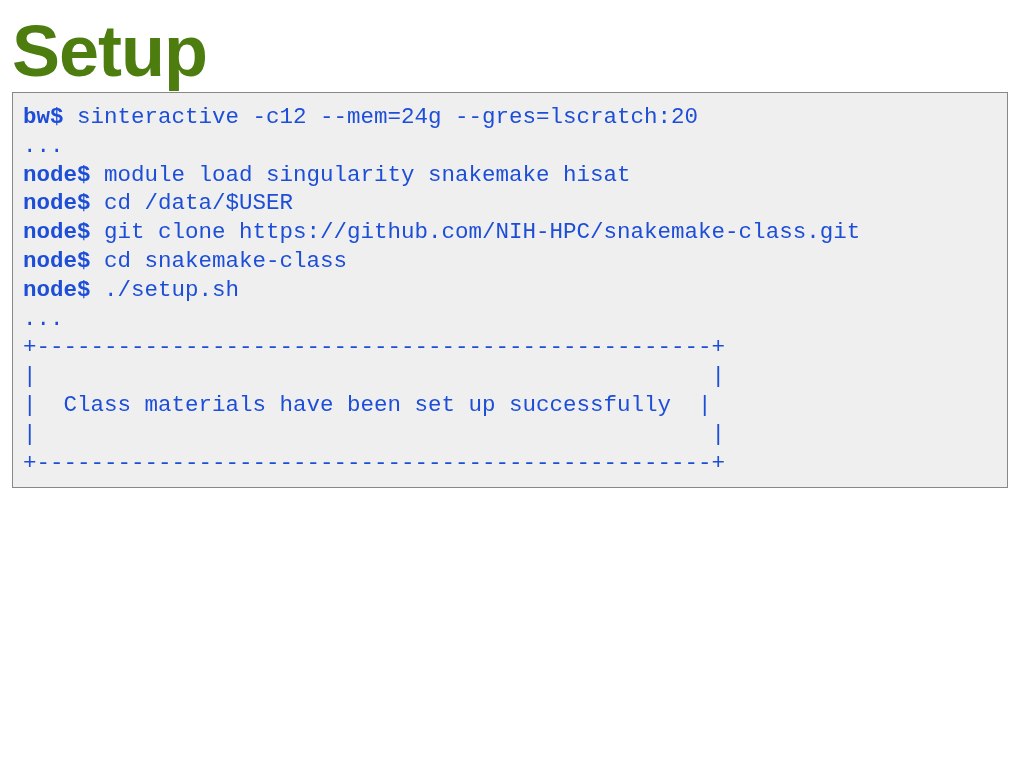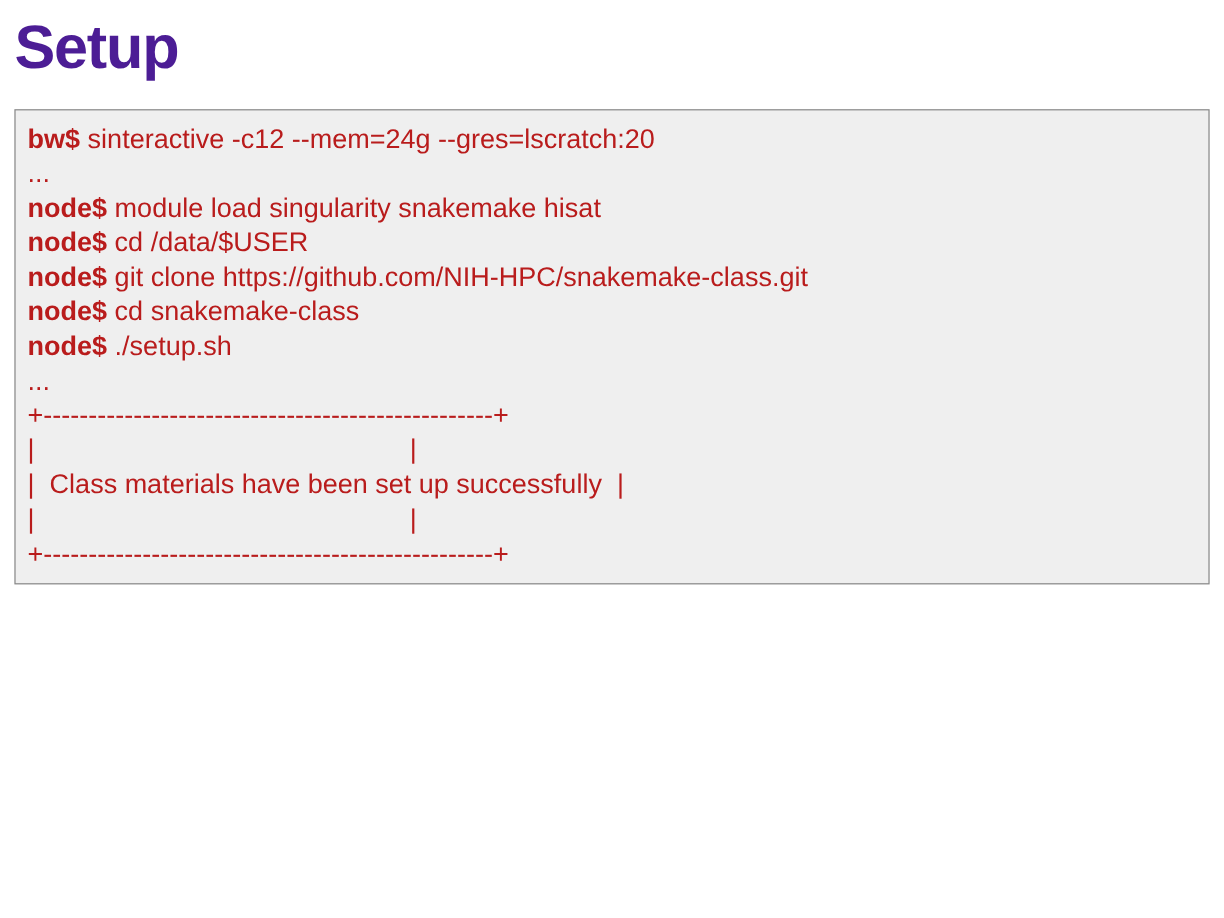--- a/index.html
+++ b/index.html
@@ -8,36 +8,35 @@
       box-sizing: border-box;
     }
     body {
       width: 1020px;
       height: 765px;
       background: #ffffff;
       font-family: Arial, Helvetica, sans-serif;
       padding: 10px 12px;
     }
     h1.title {
-      font-size: 51px;
+      font-size: 72px;
       font-weight: 900;
-      color: #4c1d95;
-      margin-bottom: 22px;
+      color: #4d7c0f;
       letter-spacing: -1px;
     }
     .code-block {
       background: #efefef;
       border: 1px solid #888888;
       padding: 10px 10px;
-      font-family: Liberation Sans, sans-serif;
+      font-family: Liberation Mono, monospace;
       font-size: 22.5px;
       line-height: 1.28;
       white-space: pre;
       overflow: hidden;
-      color: #b91c1c;
+      color: #1d4ed8;
     }
     .code-block .b {
       font-weight: bold;
     }
   </style>
 </head>
 <body>
 
 <h1 class="title">Setup</h1>
 

